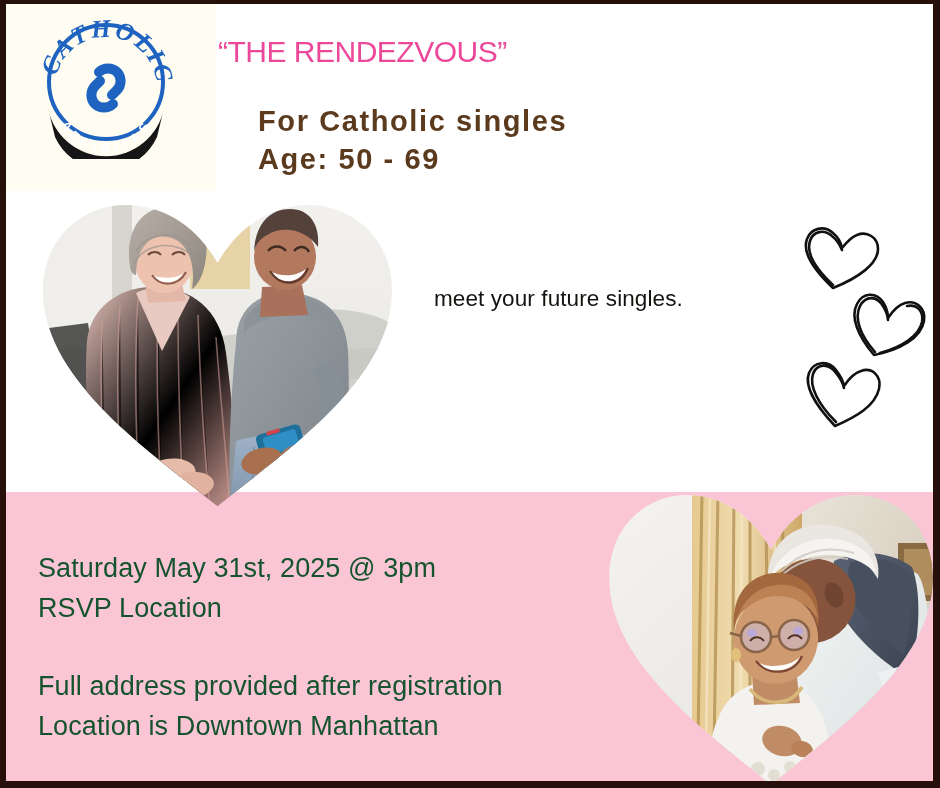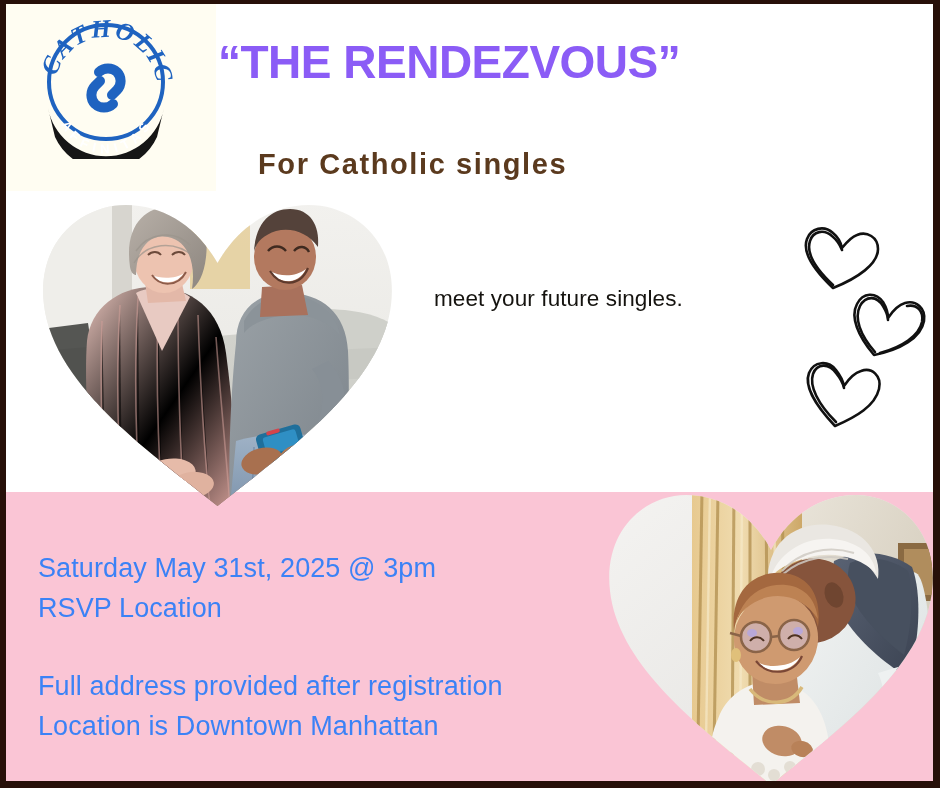--- a/index.html
+++ b/index.html
@@ -55,37 +55,36 @@
     width: 140px;
     height: 145px;
   }
   .logo svg { display: block; width: 100%; height: 100%; }
 
   
   .title {
     position: absolute;
     left: 212px;
     top: 31px;
-    color: #8b5cf6;
+    color: #ec4899;
     font-family: "Liberation Sans", sans-serif;
-    font-weight: bold;
-    font-size: 46px;
+    font-weight: normal;
+    font-size: 30px;
     letter-spacing: -0.5px;
     white-space: nowrap;
   }
   .subtitle1 {
     position: absolute;
     left: 252px;
     top: 101px;
     color: #5b3a1e;
     font-size: 29px;
     font-weight: bold;
     letter-spacing: 1.6px;
     white-space: nowrap;
-    margin-top: 43px;
   }
   .subtitle2 {
     position: absolute;
     left: 252px;
     top: 139px;
     color: #5b3a1e;
     font-size: 29px;
     font-weight: bold;
     letter-spacing: 1.6px;
     white-space: nowrap;
@@ -101,21 +100,21 @@
     font-size: 22.5px;
     line-height: 33px;
     letter-spacing: 0.1px;
   }
 
   
   .details {
     position: absolute;
     left: 32px;
     top: 544px;
-    color: #3b82f6;
+    color: #14532d;
     font-size: 27px;
     line-height: 40px;
     letter-spacing: 0.1px;
   }
   .details .gap { display: block; height: 38px; }
 
   
   .heart-photo {
     position: absolute;
     overflow: hidden;
@@ -172,20 +171,21 @@
         <path id="bannerpath" d="M 23,104 A 49,49 0 0 0 117,104" fill="none"></path>
       </defs>
       <text font-family="'Liberation Sans', sans-serif" font-size="13" font-weight="bold" fill="#ffffff" letter-spacing="5.5">
         <textPath href="#bannerpath" startOffset="5%">AFFINITAS</textPath>
       </text>
     </svg>
   </div>
 
   <div class="title">“THE RENDEZVOUS”</div>
   <div class="subtitle1">For Catholic singles</div>
+  <div class="subtitle2">Age: 50 - 69</div>
 
   <div class="blurb">
     <div>meet your future singles.</div>
   </div>
 
   <div class="heart-photo" id="photo1">
     <svg class="clip" viewBox="0 0 355 305" xmlns="http://www.w3.org/2000/svg" preserveAspectRatio="none">
       <defs>
         <clipPath id="heartclip1">
           <path d="M177.5,305 C120,258 14,188 4,104 C-4,40 42,4 86,4 C124,4 157,26 177.5,62 C198,26 231,4 269,4 C313,4 359,40 351,104 C341,188 235,258 177.5,305 Z"></path>

